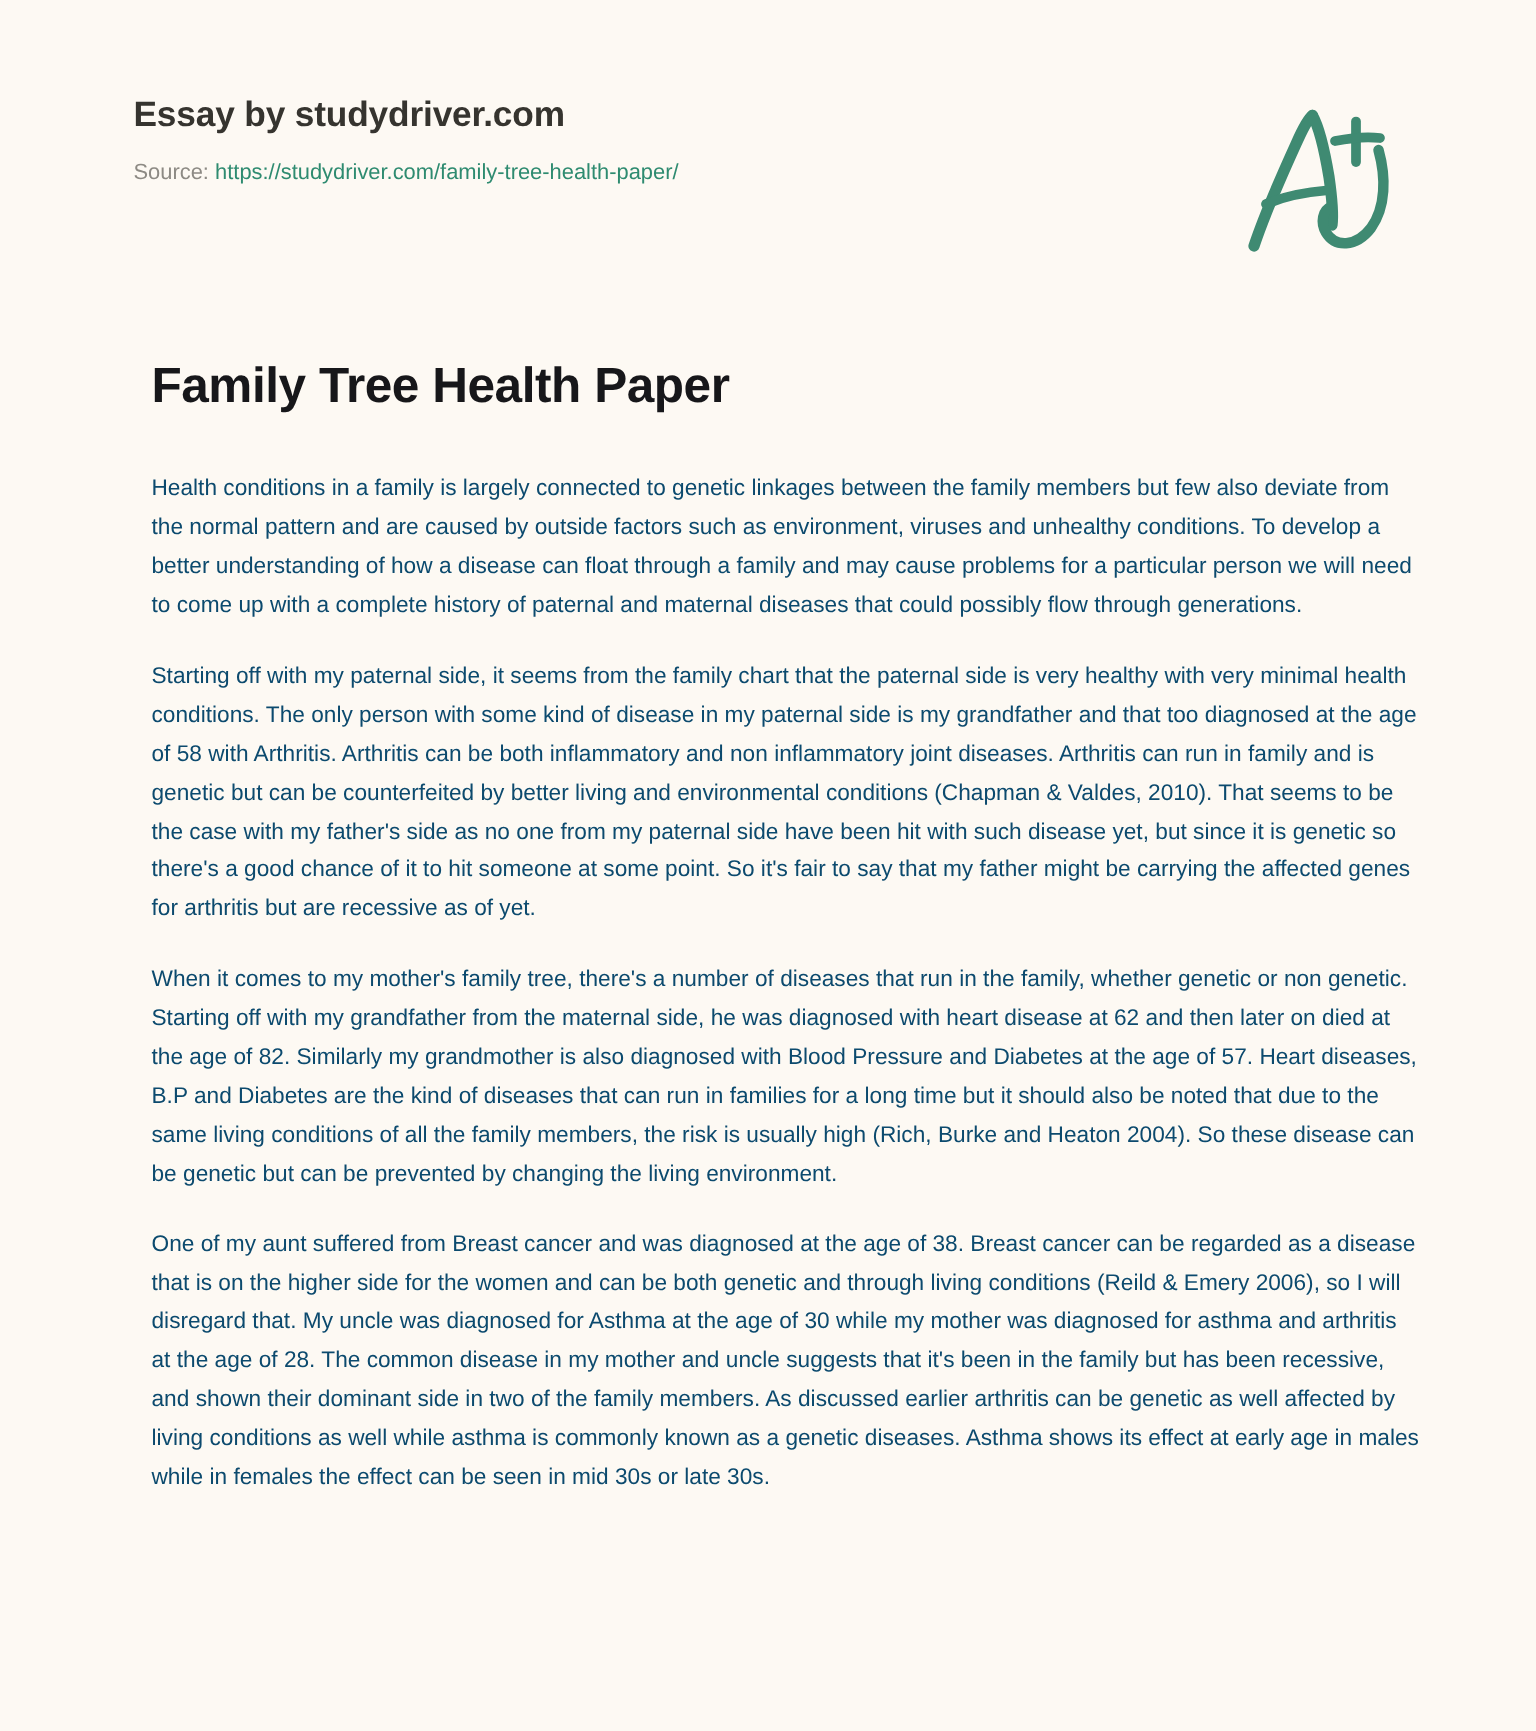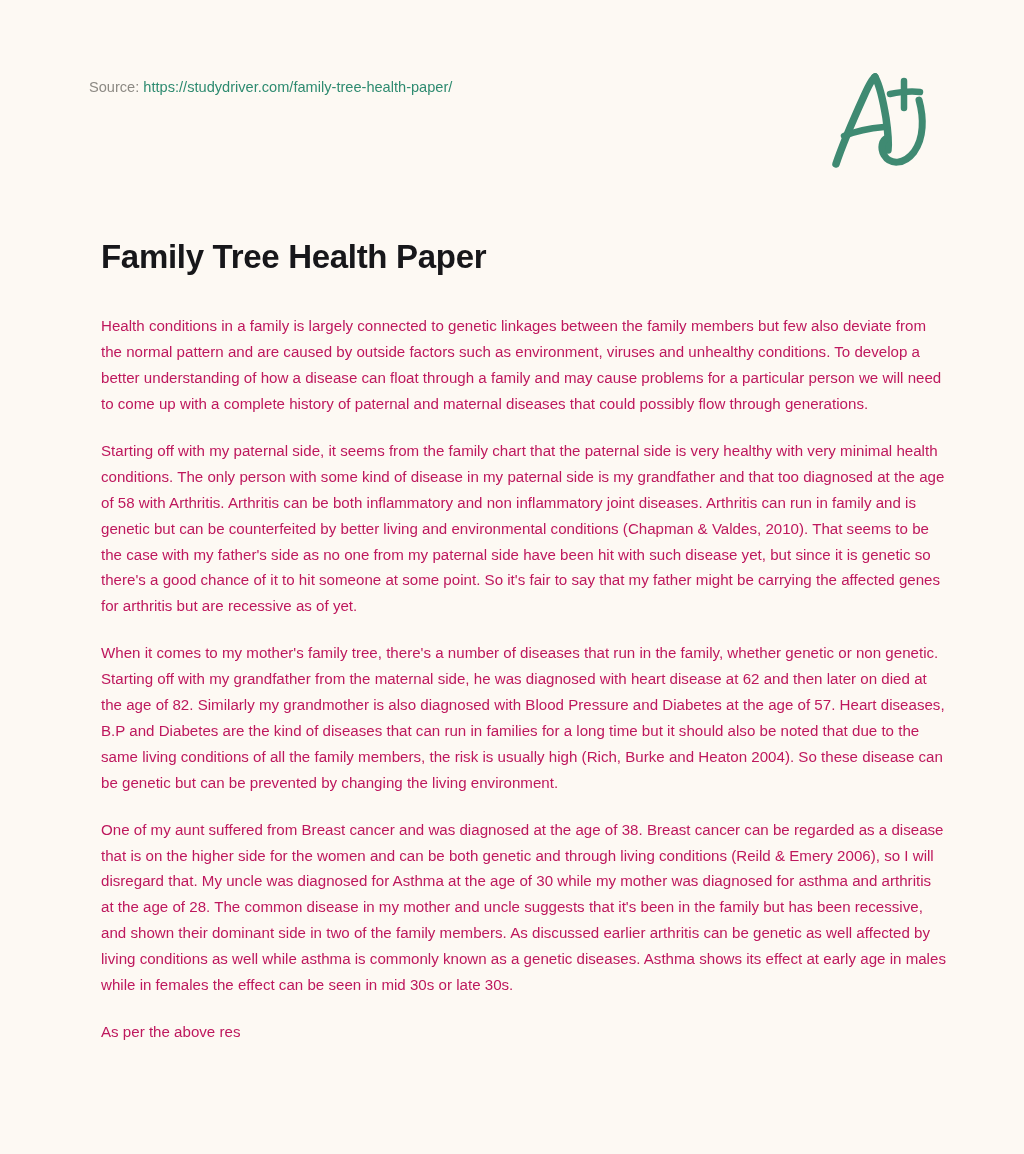--- a/index.html
+++ b/index.html
@@ -85,35 +85,36 @@
     font-weight: bold;
     color: #17171a;
     letter-spacing: -0.3px;
     line-height: 1.25;
     margin: 0 0 36px 0;
   }
 
   .article-body p {
     font-size: 15.1px;
     line-height: 25.9px;
-    color: #be185d;
+    color: #0c4a6e;
     margin: 0 0 21px 0;
     text-align: left;
     letter-spacing: 0.01px;
   }
   .article-body p:last-child {
     margin-bottom: 0;
   }
 </style>
 </head>
 <body>
 
 <div class="page">
 
   <div class="header">
+    <div class="brand-line">Essay by studydriver.com</div>
     <div class="source-line">
       <span class="source-label">Source:</span>
       <span class="source-url">https://studydriver.com/family-tree-health-paper/</span>
     </div>
   </div>
 
   <div class="logo">
     <svg viewBox="0 0 108 104" xmlns="http://www.w3.org/2000/svg" fill="none" stroke="#3f8a72" stroke-linecap="round" stroke-linejoin="round">
 
       <path d="M12 98 C 18 80, 30 52, 40 30 C 44 21, 48 13, 51 11" stroke-width="7.5"></path>
@@ -130,17 +131,16 @@
     </svg>
   </div>
 
   <div class="article">
     <h1 class="article-title">Family Tree Health Paper</h1>
     <div class="article-body">
       <p>Health conditions in a family is largely connected to genetic linkages between the family members but few also deviate from the normal pattern and are caused by outside factors such as environment, viruses and unhealthy conditions. To develop a better understanding of how a disease can float through a family and may cause problems for a particular person we will need to come up with a complete history of paternal and maternal diseases that could possibly flow through generations.</p>
       <p>Starting off with my paternal side, it seems from the family chart that the paternal side is very healthy with very minimal health conditions. The only person with some kind of disease in my paternal side is my grandfather and that too diagnosed at the age of 58 with Arthritis. Arthritis can be both inflammatory and non inflammatory joint diseases. Arthritis can run in family and is genetic but can be counterfeited by better living and environmental conditions (Chapman &amp; Valdes, 2010). That seems to be the case with my father's side as no one from my paternal side have been hit with such disease yet, but since it is genetic so there's a good chance of it to hit someone at some point. So it's fair to say that my father might be carrying the affected genes for arthritis but are recessive as of yet.</p>
       <p>When it comes to my mother's family tree, there's a number of diseases that run in the family, whether genetic or non genetic. Starting off with my grandfather from the maternal side, he was diagnosed with heart disease at 62 and then later on died at the age of 82. Similarly my grandmother is also diagnosed with Blood Pressure and Diabetes at the age of 57. Heart diseases, B.P and Diabetes are the kind of diseases that can run in families for a long time but it should also be noted that due to the same living conditions of all the family members, the risk is usually high (Rich, Burke and Heaton 2004). So these disease can be genetic but can be prevented by changing the living environment.</p>
       <p>One of my aunt suffered from Breast cancer and was diagnosed at the age of 38. Breast cancer can be regarded as a disease that is on the higher side for the women and can be both genetic and through living conditions (Reild &amp; Emery 2006), so I will disregard that. My uncle was diagnosed for Asthma at the age of 30 while my mother was diagnosed for asthma and arthritis at the age of 28. The common disease in my mother and uncle suggests that it's been in the family but has been recessive, and shown their dominant side in two of the family members. As discussed earlier arthritis can be genetic as well affected by living conditions as well while asthma is commonly known as a genetic diseases. Asthma shows its effect at early age in males while in females the effect can be seen in mid 30s or late 30s.</p>
-      <p>As per the above res</p>
     </div>
   </div>
 
 </div>
 
 </body></html>

